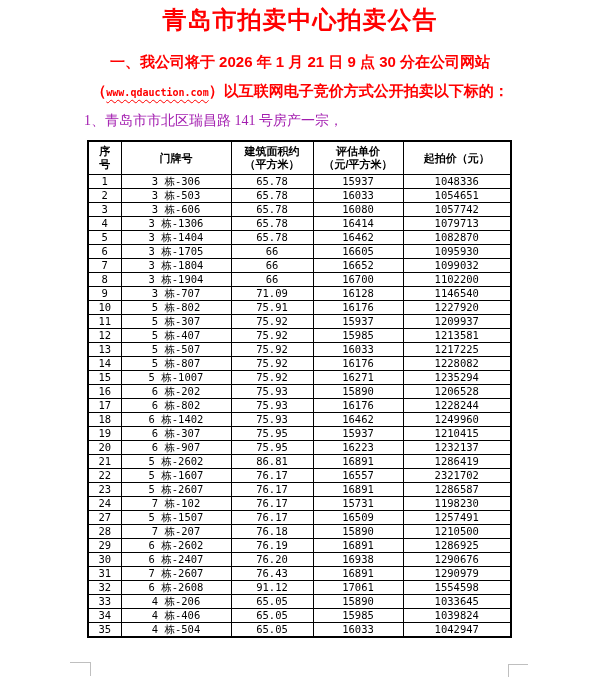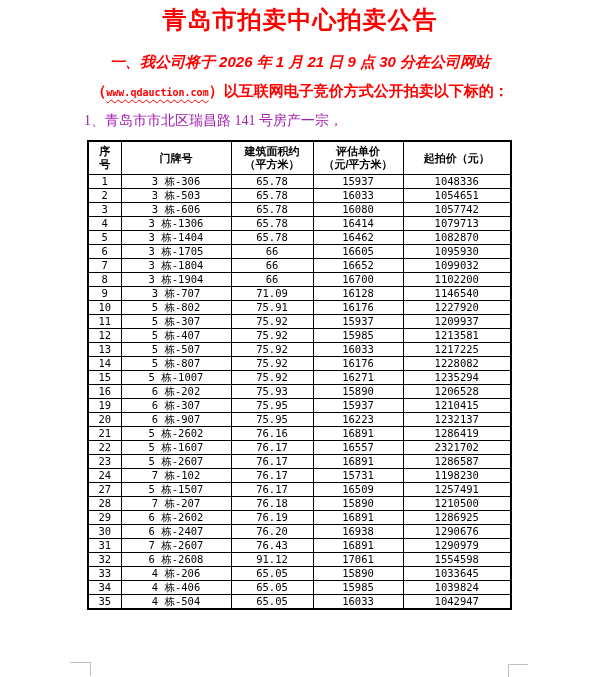--- a/index.html
+++ b/index.html
@@ -22,21 +22,21 @@
   }
   .intro-line {
     margin:0;
     text-align:center;
     color:#FF0000;
     font-family:"Liberation Sans", sans-serif;
     font-weight:bold;
     font-size:15px;
     line-height:18px;
   }
-  .line1 { margin-top:19px;font-style:italic; }
+  .line1 { margin-top:19px; }
   .line2 { margin-top:11px; }
   .url {
     text-decoration:underline;
     text-decoration-style:wavy;
     text-decoration-thickness:1px;
     text-underline-offset:3px;
     font-family:"DejaVu Sans Mono", monospace;
     font-size:10px;
   }
   .lot-line {
@@ -223,37 +223,51 @@
         <td>1235294</td>
       </tr>
       <tr>
         <td>16</td>
         <td>6 栋-202</td>
         <td>75.93</td>
         <td>15890</td>
         <td>1206528</td>
       </tr>
       <tr>
+        <td>17</td>
+        <td>6 栋-802</td>
+        <td>75.93</td>
+        <td>16176</td>
+        <td>1228244</td>
+      </tr>
+      <tr>
+        <td>18</td>
+        <td>6 栋-1402</td>
+        <td>75.93</td>
+        <td>16462</td>
+        <td>1249960</td>
+      </tr>
+      <tr>
         <td>19</td>
         <td>6 栋-307</td>
         <td>75.95</td>
         <td>15937</td>
         <td>1210415</td>
       </tr>
       <tr>
         <td>20</td>
         <td>6 栋-907</td>
         <td>75.95</td>
         <td>16223</td>
         <td>1232137</td>
       </tr>
       <tr>
         <td>21</td>
         <td>5 栋-2602</td>
-        <td>76.16</td>
+        <td>86.81</td>
         <td>16891</td>
         <td>1286419</td>
       </tr>
       <tr>
         <td>22</td>
         <td>5 栋-1607</td>
         <td>76.17</td>
         <td>16557</td>
         <td>2321702</td>
       </tr>

